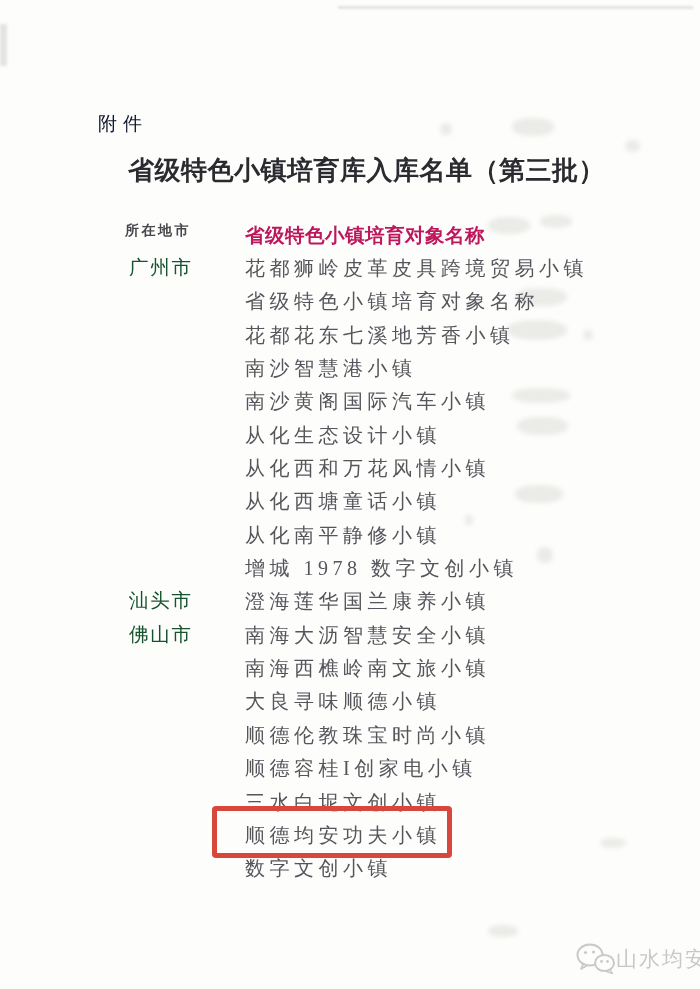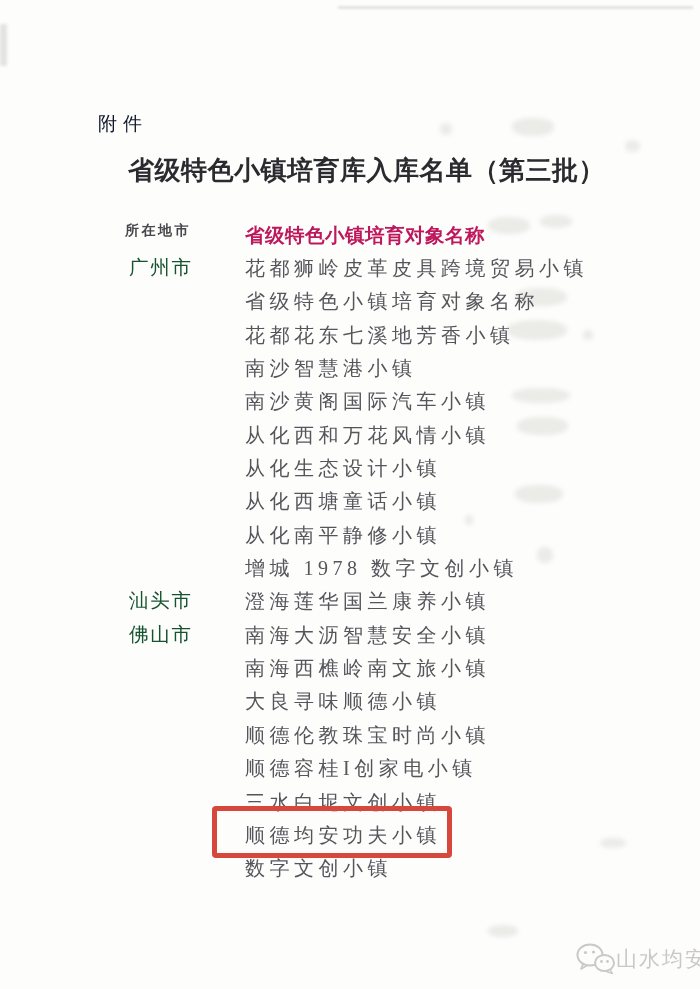--- a/index.html
+++ b/index.html
@@ -131,25 +131,25 @@
     <div class="row">
       <span class="city"></span>
       <span class="name">南沙智慧港小镇</span>
     </div>
     <div class="row">
       <span class="city"></span>
       <span class="name">南沙黄阁国际汽车小镇</span>
     </div>
     <div class="row">
       <span class="city"></span>
+      <span class="name">从化生态设计小镇</span>
+    </div>
+    <div class="row">
+      <span class="city"></span>
       <span class="name">从化西和万花风情小镇</span>
-    </div>
-    <div class="row">
-      <span class="city"></span>
-      <span class="name">从化生态设计小镇</span>
     </div>
     <div class="row">
       <span class="city"></span>
       <span class="name">从化西塘童话小镇</span>
     </div>
     <div class="row">
       <span class="city"></span>
       <span class="name">从化南平静修小镇</span>
     </div>
     <div class="row">

